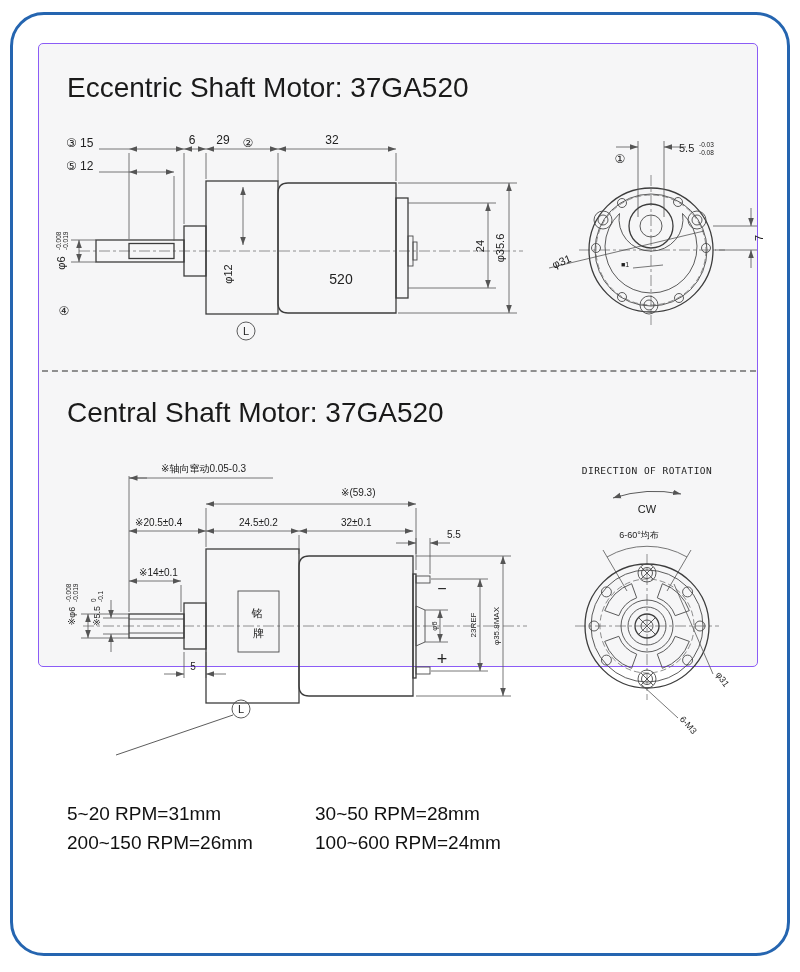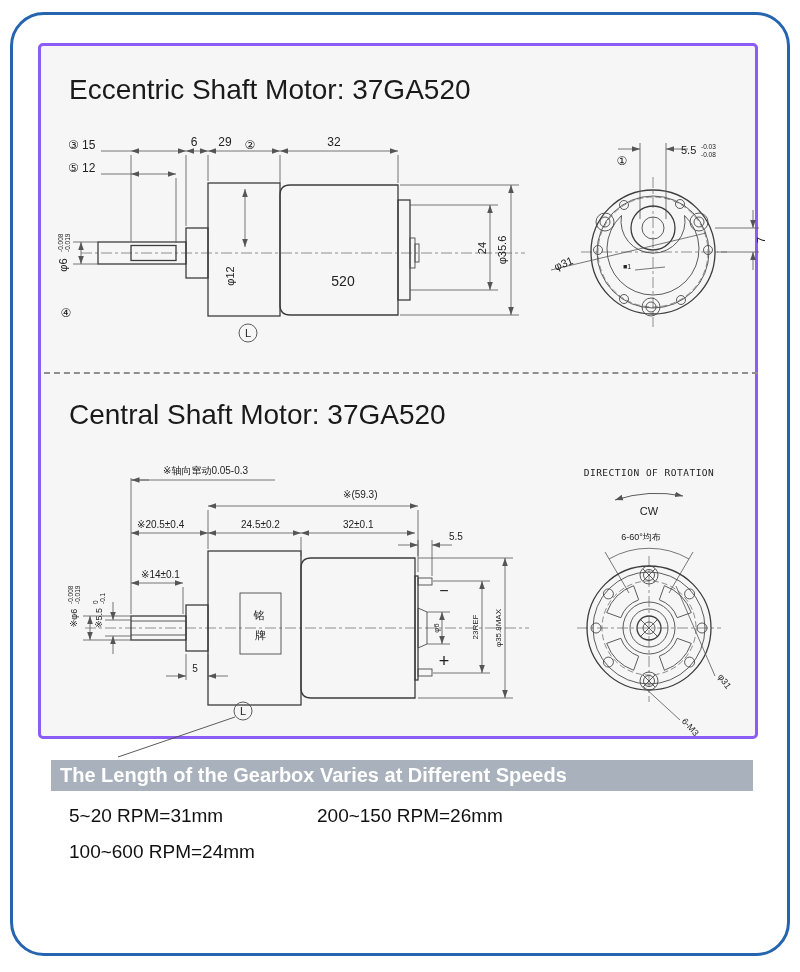--- a/index.html
+++ b/index.html
@@ -1,36 +1,36 @@
 <!DOCTYPE html>
 <html><head>
 <meta charset="utf-8">
 <style>
   * { margin:0; padding:0; box-sizing:border-box; }
   body { width:800px; height:972px; background:#ffffff; position:relative;
          font-family:"Liberation Sans","DejaVu Sans",sans-serif; color:#1c1c1c; }
   .canvas { position:absolute; inset:0; }
   .frame { position:absolute; left:10px; top:12px; width:780px; height:944px;
            border:3px solid #2565b0; border-radius:34px; background:#ffffff; }
-  .panel { position:absolute; left:38px; top:43px; width:720px; height:696px;
-           background:#f6f6f7; border:3px solid #8b5cf6; border-radius:5px; }
+  .panel { position:absolute; left:38px; top:43px; width:720px; height:624px;
+           background:#f6f6f7; border:1px solid #8b5cf6; border-radius:5px; }
   .title { position:absolute; font-size:28px; font-weight:400; color:#1a1a1a; white-space:nowrap; }
   .t1 { left:28px; top:28px; }
   .t2 { left:28px; top:353px; }
   .divider { position:absolute; left:3px; top:326px; width:714px; height:0;
              border-top:2px dashed #8f8f8f; }
   svg.draw { position:absolute; left:2px; overflow:visible; }
   #ecc { top:75px; }
   #cen { top:390px; }
   .banner { position:absolute; left:10px; top:714px; width:702px; height:31px;
             background:#a9b2bc; color:#ffffff; font-size:20px; font-weight:bold;
             line-height:31px; padding-left:9px; white-space:nowrap; }
   .gb { position:absolute; left:28px; top:757px; font-size:19px; color:#111; }
   .gb-head { font-weight:bold; margin-bottom:7px; }
-  .gb-grid { display:grid; grid-template-columns:248px auto; row-gap:11px; line-height:25px; }
+  .gb-grid { display:grid; grid-template-columns:248px auto; row-gap:4px; line-height:25px; }
   
   .part   { stroke:#3d3d3d; stroke-width:1.3; fill:none; }
   .thin   { stroke:#4a4a4a; stroke-width:0.9; fill:none; }
   .dim    { stroke:#555; stroke-width:0.8; fill:none; }
   .cl     { stroke:#777; stroke-width:0.8; fill:none; stroke-dasharray:11 3 3 3; }
   .dashc  { stroke:#707070; stroke-width:0.8; fill:none; stroke-dasharray:6 3; }
   text    { fill:#222; font-family:"Liberation Sans","DejaVu Sans",sans-serif; }
   .lbl    { font-size:12px; }
   .lbl11  { font-size:11px; }
   .lbl10  { font-size:10px; }
@@ -328,26 +328,24 @@
         <g transform="translate(679,247) rotate(55)">
           <text class="lbl9" x="0" y="0" text-anchor="middle">φ31</text>
         </g>
         <line class="dim" x1="601" y1="251" x2="637" y2="284"></line>
         <g transform="translate(645,293) rotate(48)">
           <text class="lbl9" x="0" y="0" text-anchor="middle">6-M3</text>
         </g>
       </g>
     </svg>
 
-    <div class="banner">
-      <span>The Length of the Gearbox Varies at Different Speeds</span>
-    </div>
 
     <div class="gb">
       <div class="gb-grid">
         <span>5~20 RPM=31mm</span>
+        <span>30~50 RPM=28mm</span>
         <span>200~150 RPM=26mm</span>
         <span>100~600 RPM=24mm</span>
       </div>
     </div>
 
   </div>
 </div>
 
 </body></html>

